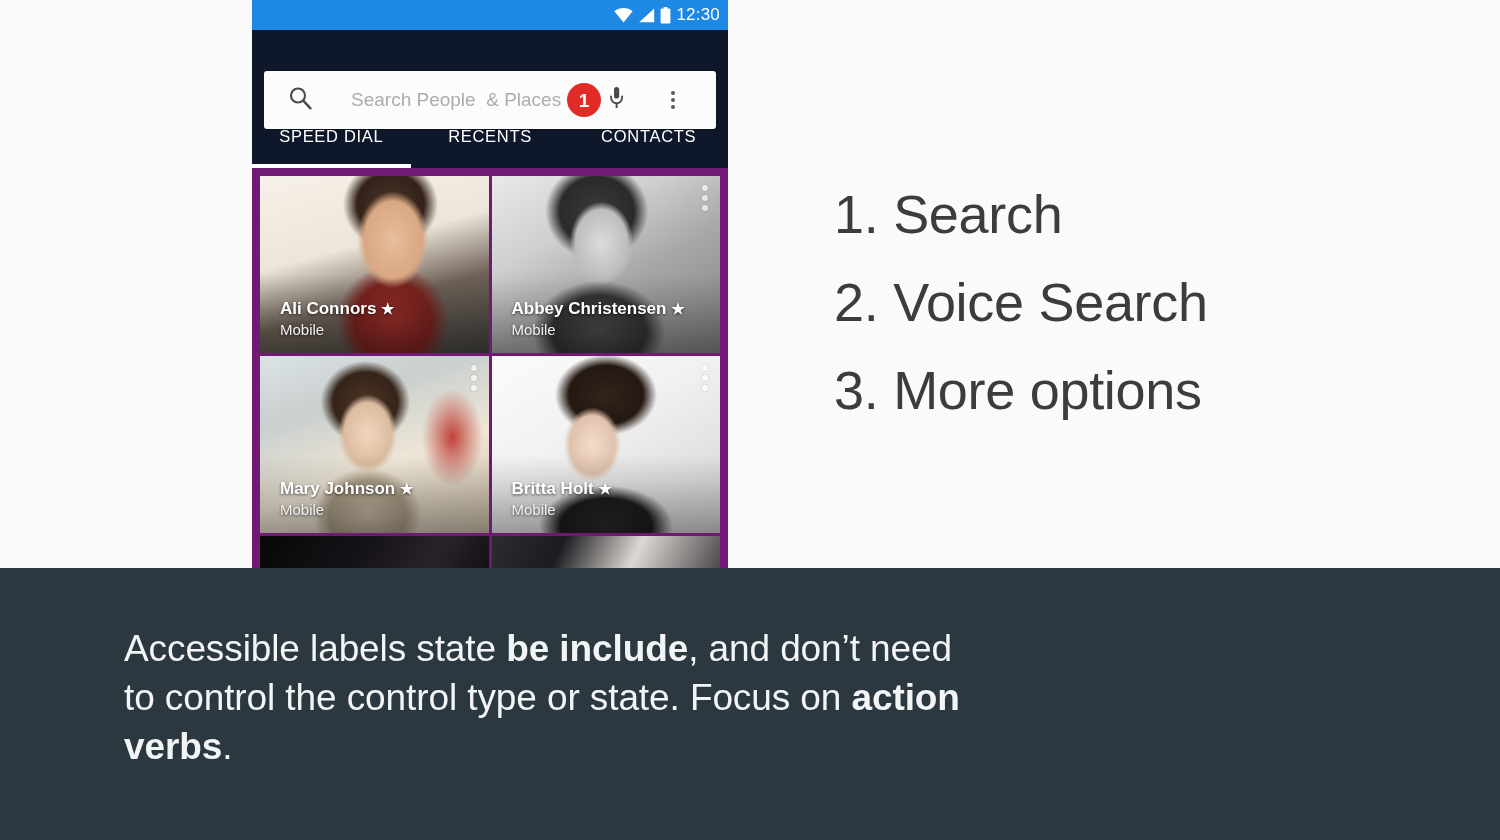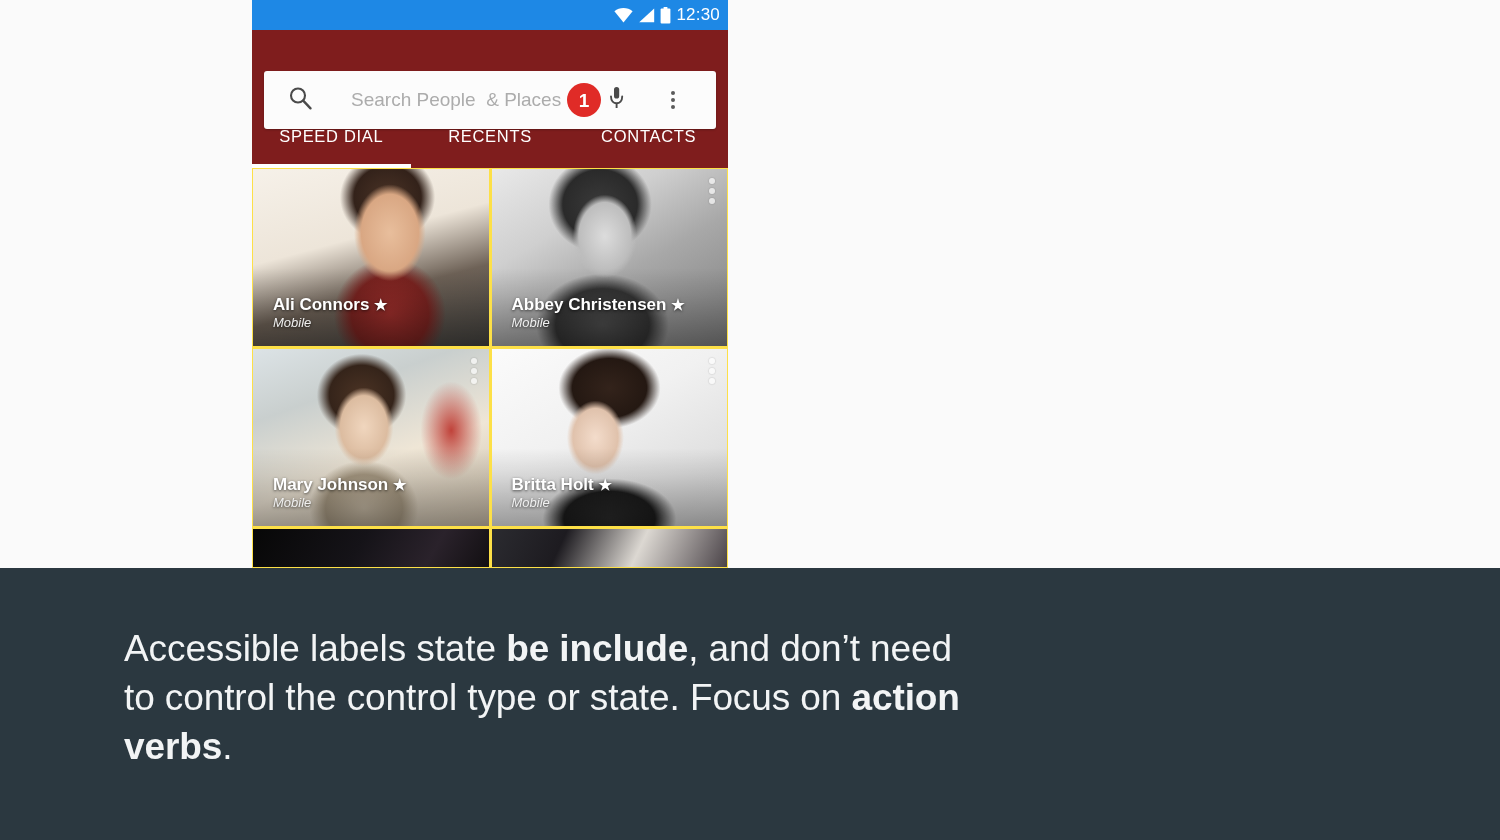--- a/index.html
+++ b/index.html
@@ -46,21 +46,21 @@
     font-size: 17px;
     font-weight: 400;
     letter-spacing: .2px;
     line-height: 1;
     padding-bottom: 1px;
   }
 
   
   #app-bar {
     position: relative;
-    background: #7f1d1d;
+    background: #0f172a;
     height: 138px;
   }
 
   #search-field {
     position: absolute;
     left: 12px;
     top: 41px;
     width: 452px;
     height: 58px;
     background: #FCFCFC;
@@ -138,22 +138,22 @@
     height: 4px;
     background: #ffffff;
   }
 
   
   #speed-dial-grid {
     position: relative;
     display: grid;
     grid-template-columns: 1fr 1fr;
     gap: 3px;
-    background: #fde047;
-    padding: 1px;
+    background: #701a75;
+    padding: 8px;
   }
   .contact-card {
     position: relative;
     height: 177px;
     overflow: hidden;
     background: #777;
   }
   .contact-card.short { height: 38px; }
 
   .card-photo { position: absolute; inset: 0; }
@@ -174,24 +174,23 @@
   .card-name {
     color: #ffffff;
     font-size: 17px;
     font-weight: 700;
     line-height: 1.18;
     white-space: nowrap;
   }
   .card-star { font-size: 15px; }
   .card-sub {
     color: #f0f0f0;
-    font-size: 13px;
+    font-size: 15px;
     font-weight: 400;
     line-height: 1.3;
-    font-style: italic;
   }
   .card-overflow {
     position: absolute;
     right: 12px; top: 9px;
     z-index: 4;
     display: flex;
     flex-direction: column;
     gap: 4px;
     opacity: .72;
   }
@@ -402,18 +401,23 @@
       <div class="contact-card short">
         <div class="card-photo ph-dark-a"></div>
       </div>
       <div class="contact-card short">
         <div class="card-photo ph-dark-b"></div>
       </div>
 
     </div>
   </div>
 
+  <div id="legend">
+    <div class="legend-item">1. Search</div>
+    <div class="legend-item">2. Voice Search</div>
+    <div class="legend-item">3. More options</div>
+  </div>
 
   <div id="caption-band">
     <div id="caption-text"><span>Accessible labels state </span><b>be include</b><span>, and don’t need to control the control type or state. Focus on </span><b>action verbs</b><span>.</span></div>
   </div>
 
 </div>
 
 </body></html>

